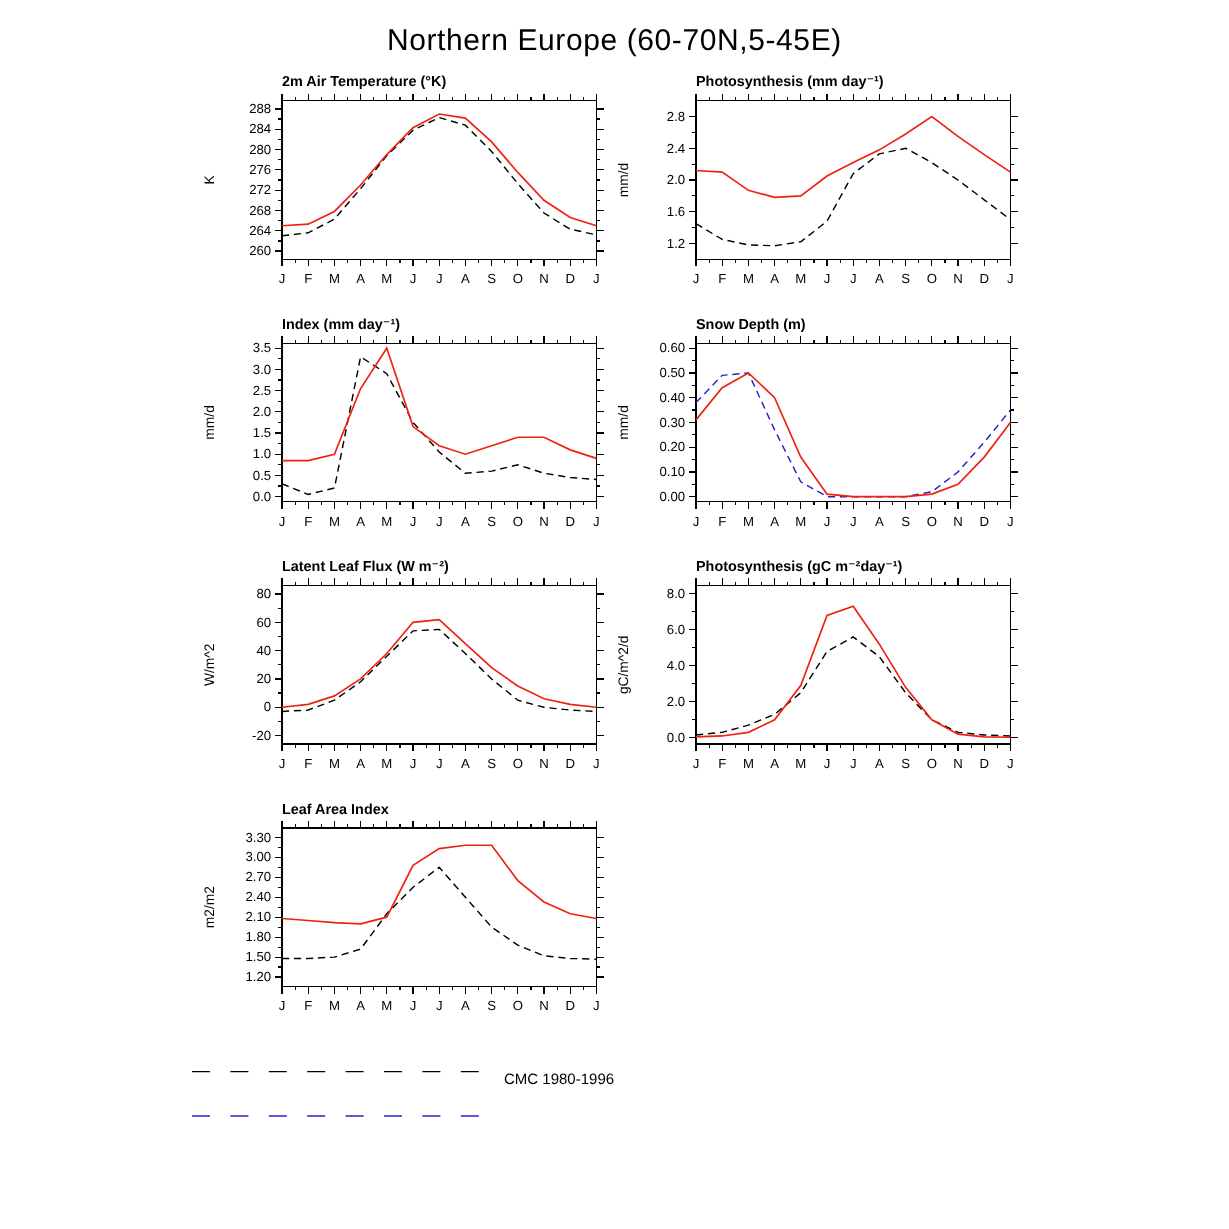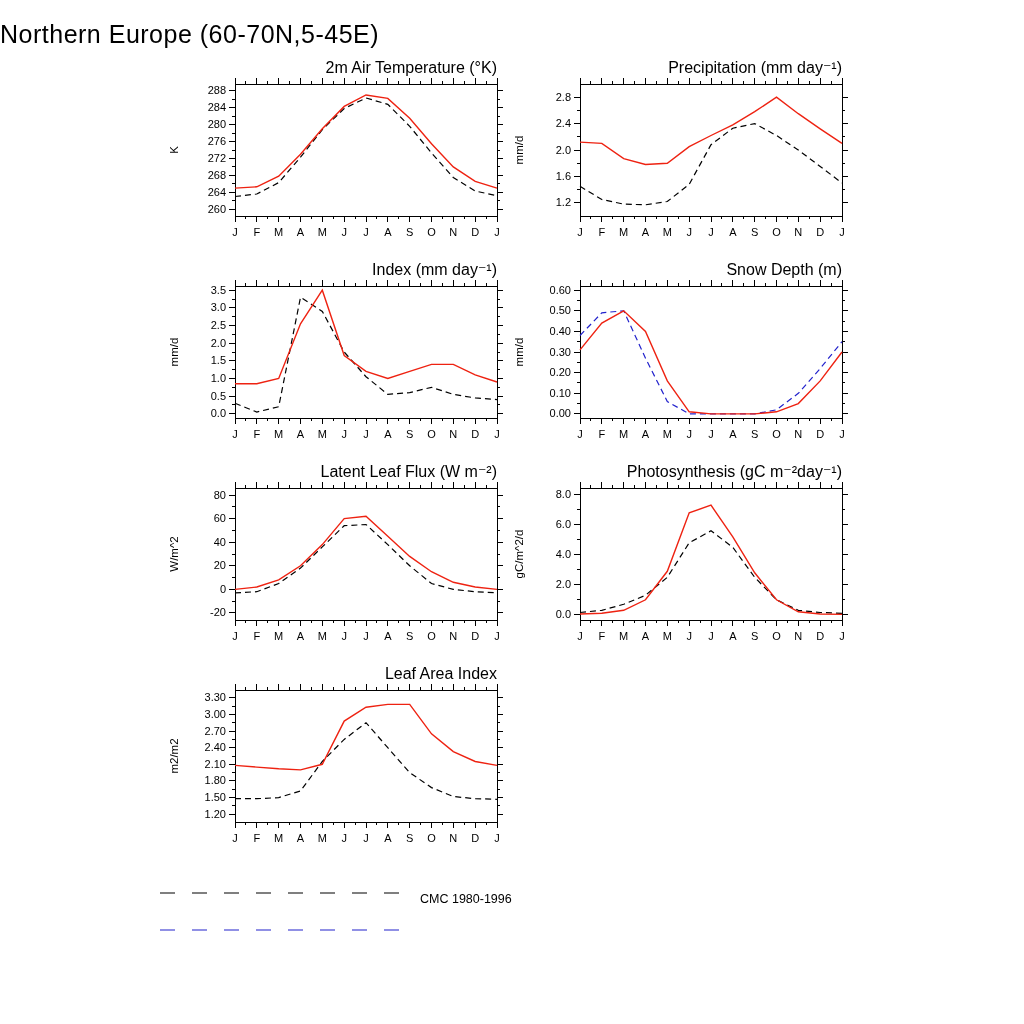--- a/index.html
+++ b/index.html
@@ -1,21 +1,21 @@
 <!DOCTYPE html>
 <html><head>
 <meta charset="utf-8">
 <style>
   html,body{margin:0;padding:0;background:#ffffff;}
   body{font-family:"Liberation Sans","DejaVu Sans",sans-serif;color:#000;}
   #page{position:relative;width:1024px;height:1024px;background:#fff;overflow:hidden;}
-  #main-title{position:absolute;top:20px;left:0;width:1024px;text-align:left;
+  #main-title{position:absolute;top:20px;left:0;width:1024px;text-align:center;
     font-size:25px;font-weight:400;letter-spacing:0.5px;}
   .panel{position:absolute;width:345px;height:196px;}
-  .panel-title{margin-left:75px;width:262px;text-align:right;font-size:16px;height:16px;line-height:16px;}
+  .panel-title{margin-left:75px;width:262px;text-align:left;font-size:12px;height:16px;line-height:16px;font-weight:bold;}
   .panel svg{display:block;}
   svg text{font-family:"Liberation Sans","DejaVu Sans",sans-serif;fill:#000;}
   #legend{position:absolute;left:158px;top:874px;}
   .legend-item{display:flex;align-items:center;height:37px;}
   .legend-label{font-size:12.5px;margin-left:14px;white-space:nowrap;margin-top:12px;}
 </style>
 </head>
 <body>
 
 <div id="page">
@@ -127,21 +127,21 @@
             <line x1="326.08333333333337" y1="5" x2="326.08333333333337" y2="8"></line>
             <line x1="337" y1="140" x2="337" y2="146"></line>
             <line x1="337" y1="2" x2="337" y2="8"></line>
           </g>
           <text x="18" y="74" text-anchor="middle" font-size="11.5" transform="rotate(-90 18 74)">K</text>
           <polyline points="75.0,120.5 96.8,118.0 118.7,106.6 140.5,81.2 162.3,53.7 184.2,32.5 206.0,22.0 227.8,28.3 249.7,50.3 271.5,77.0 293.3,101.5 315.2,115.0 337.0,119.7" fill="none" stroke="#000000" stroke-width="1.2" shape-rendering="geometricPrecision" stroke-dasharray="6 4"></polyline>
           <polyline points="75.0,112.1 96.8,110.8 118.7,100.2 140.5,78.2 162.3,52.8 184.2,30.4 206.0,19.0 227.8,22.4 249.7,42.3 271.5,67.7 293.3,90.9 315.2,105.3 337.0,112.1" fill="none" stroke="#ee2211" stroke-width="1.4" shape-rendering="geometricPrecision"></polyline>
         </svg>
       </div>
       <div class="panel" style="left: 505px; top: 60px;">
-        <div class="panel-title">Precipitation (mm day⁻¹)</div>
+        <div class="panel-title">Photosynthesis (mm day⁻¹)</div>
         <svg width="345" height="172">
           <text x="66" y="130.3" text-anchor="end" font-size="11" stroke="none">1.2</text>
           <text x="66" y="103.89999999999999" text-anchor="end" font-size="11" stroke="none">1.6</text>
           <text x="66" y="77.5" text-anchor="end" font-size="11" stroke="none">2.0</text>
           <text x="66" y="51.10000000000001" text-anchor="end" font-size="11" stroke="none">2.4</text>
           <text x="66" y="24.700000000000017" text-anchor="end" font-size="11" stroke="none">2.8</text>
           <text x="75" y="160" text-anchor="middle" font-size="11" stroke="none">J</text>
           <text x="96.83333333333333" y="160" text-anchor="middle" font-size="11" stroke="none">F</text>
           <text x="118.66666666666666" y="160" text-anchor="middle" font-size="11" stroke="none">M</text>
           <text x="140.5" y="160" text-anchor="middle" font-size="11" stroke="none">A</text>

